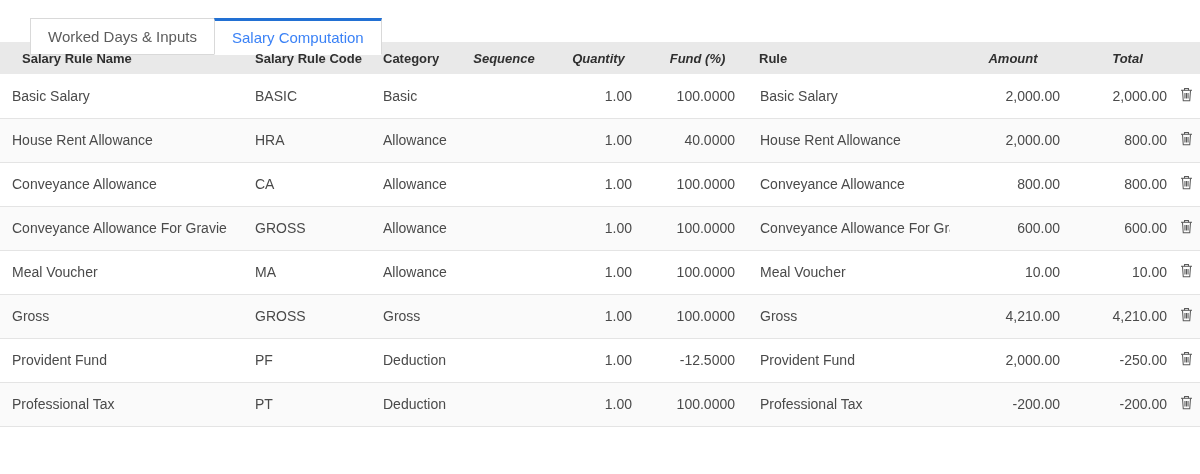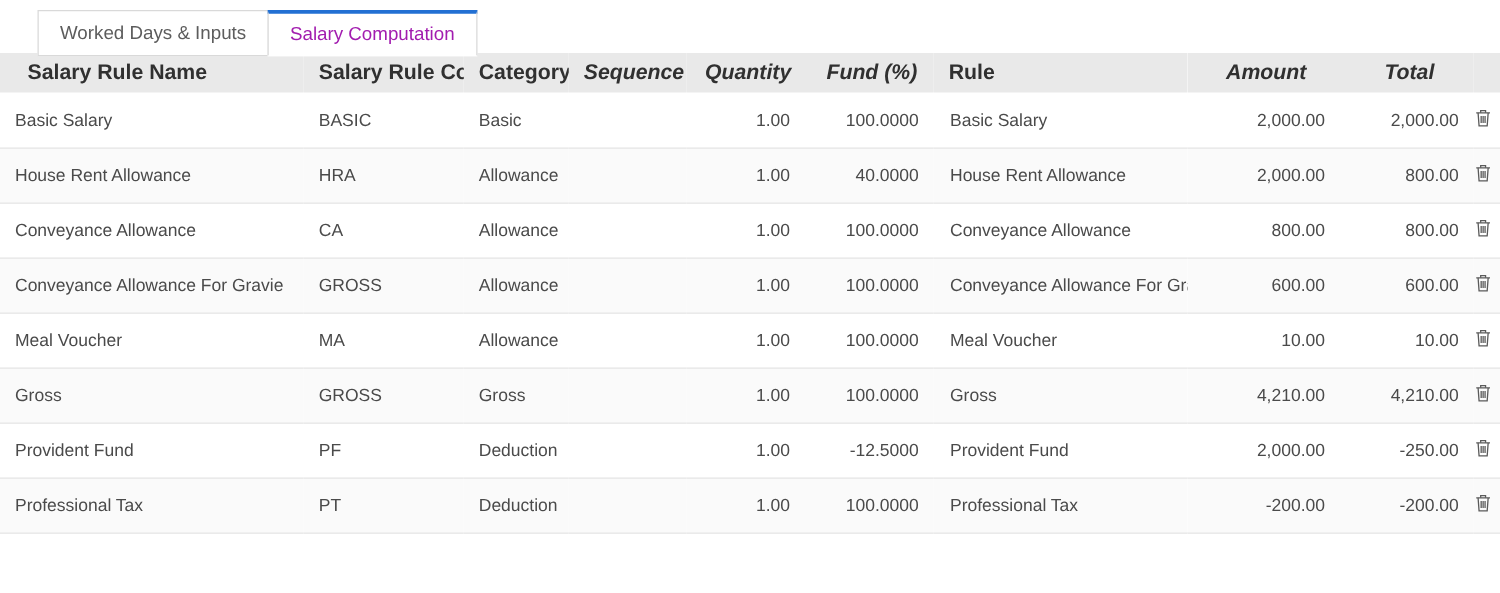--- a/index.html
+++ b/index.html
@@ -7,53 +7,53 @@
     margin: 0; padding: 0;
     width: 1200px; height: 474px;
     overflow: hidden;
     background: #ffffff;
     font-family: "Liberation Sans", sans-serif;
   }
   
   .tabbar {
     height: 42px;
     padding-left: 30px;
-    padding-top: 8px;
+    padding-top: 18px;
     display: flex;
     align-items: flex-start;
     background: #ffffff;
   }
   .tab {
     height: 37px;
     display: inline-flex;
     align-items: center;
     padding: 0 17px;
     border: 1px solid #d9d9d9;
     background: #ffffff;
     font-size: 15px;
     color: #5c5c5c;
     white-space: nowrap;
     cursor: pointer;
   }
   .tab + .tab { margin-left: -1px; }
   .tab.active {
     border-top: 3px solid #2270d3;
     border-bottom-color: #ffffff;
-    color: #a21caf;
+    color: #3b82f6;
   }
   
   table.lines {
     border-collapse: collapse;
     table-layout: fixed;
     width: 1200px;
   }
   thead th {
     height: 32px;
     background: #e9e9e9;
-    font-size: 17px;
+    font-size: 13px;
     font-weight: 700;
     color: #303030;
     text-align: left;
     padding: 0 12px;
     white-space: nowrap;
     overflow: hidden;
   }
   thead th:first-child { padding-left: 22px; }
   thead th.num { text-align: center; padding-right: 8px; font-style: italic; }
   tbody td {

